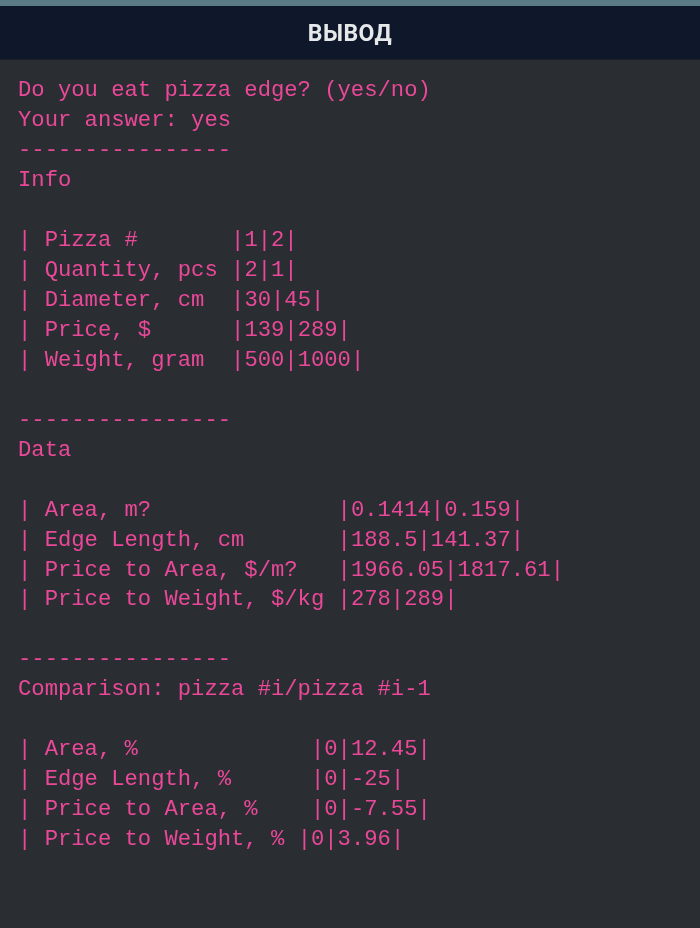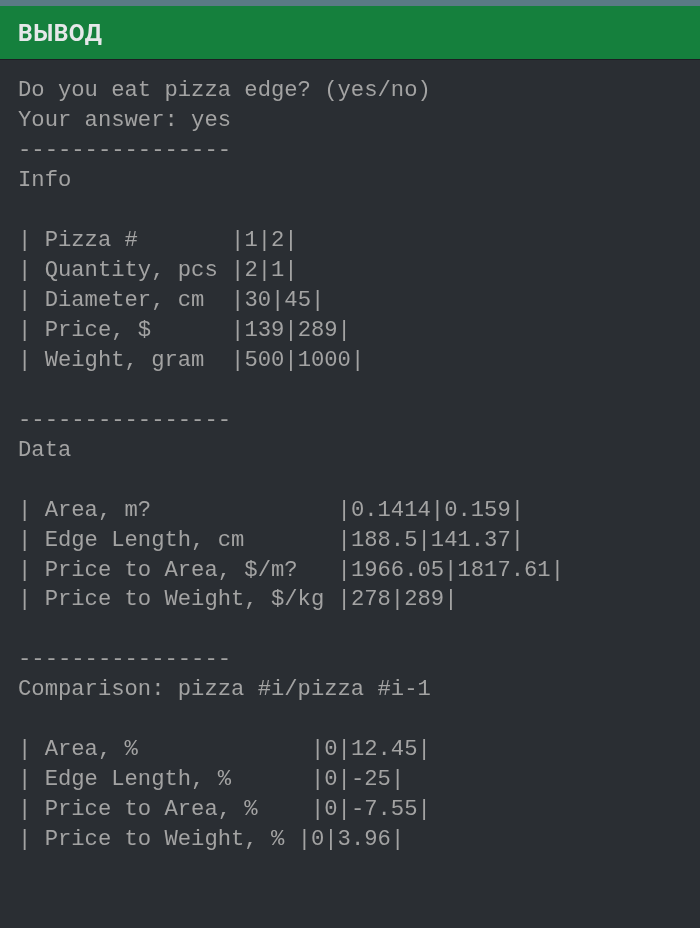--- a/index.html
+++ b/index.html
@@ -6,34 +6,35 @@
   html, body { width: 700px; height: 928px; overflow: hidden; }
   body {
     background: #2a2e33;
     font-family: ui-monospace, "SF Mono", Menlo, Consolas, "Liberation Mono", monospace;
   }
   .topbar {
     height: 6px;
     background: #5a7a85;
   }
   .header {
-    background: #15803d;
+    background: #0f172a;
     border-bottom: 1px solid #1c1f23;
     padding: 14px 18px 12px 18px;
+    text-align: center;
   }
   .header-title {
     color: #e6e8ea;
     font-family: "Segoe UI", Roboto, "PT Sans", Arial, Helvetica, sans-serif;
     font-weight: 700;
     font-size: 23px;
     letter-spacing: 0.5px;
   }
   .content {
     padding: 16px 18px;
-    color: #a3a3a3;
+    color: #ec4899;
     font-size: 22.2px;
     line-height: 1.35;
     white-space: pre;
   }
 </style>
 </head>
 <body>
 
 <div class="topbar"></div>
 

